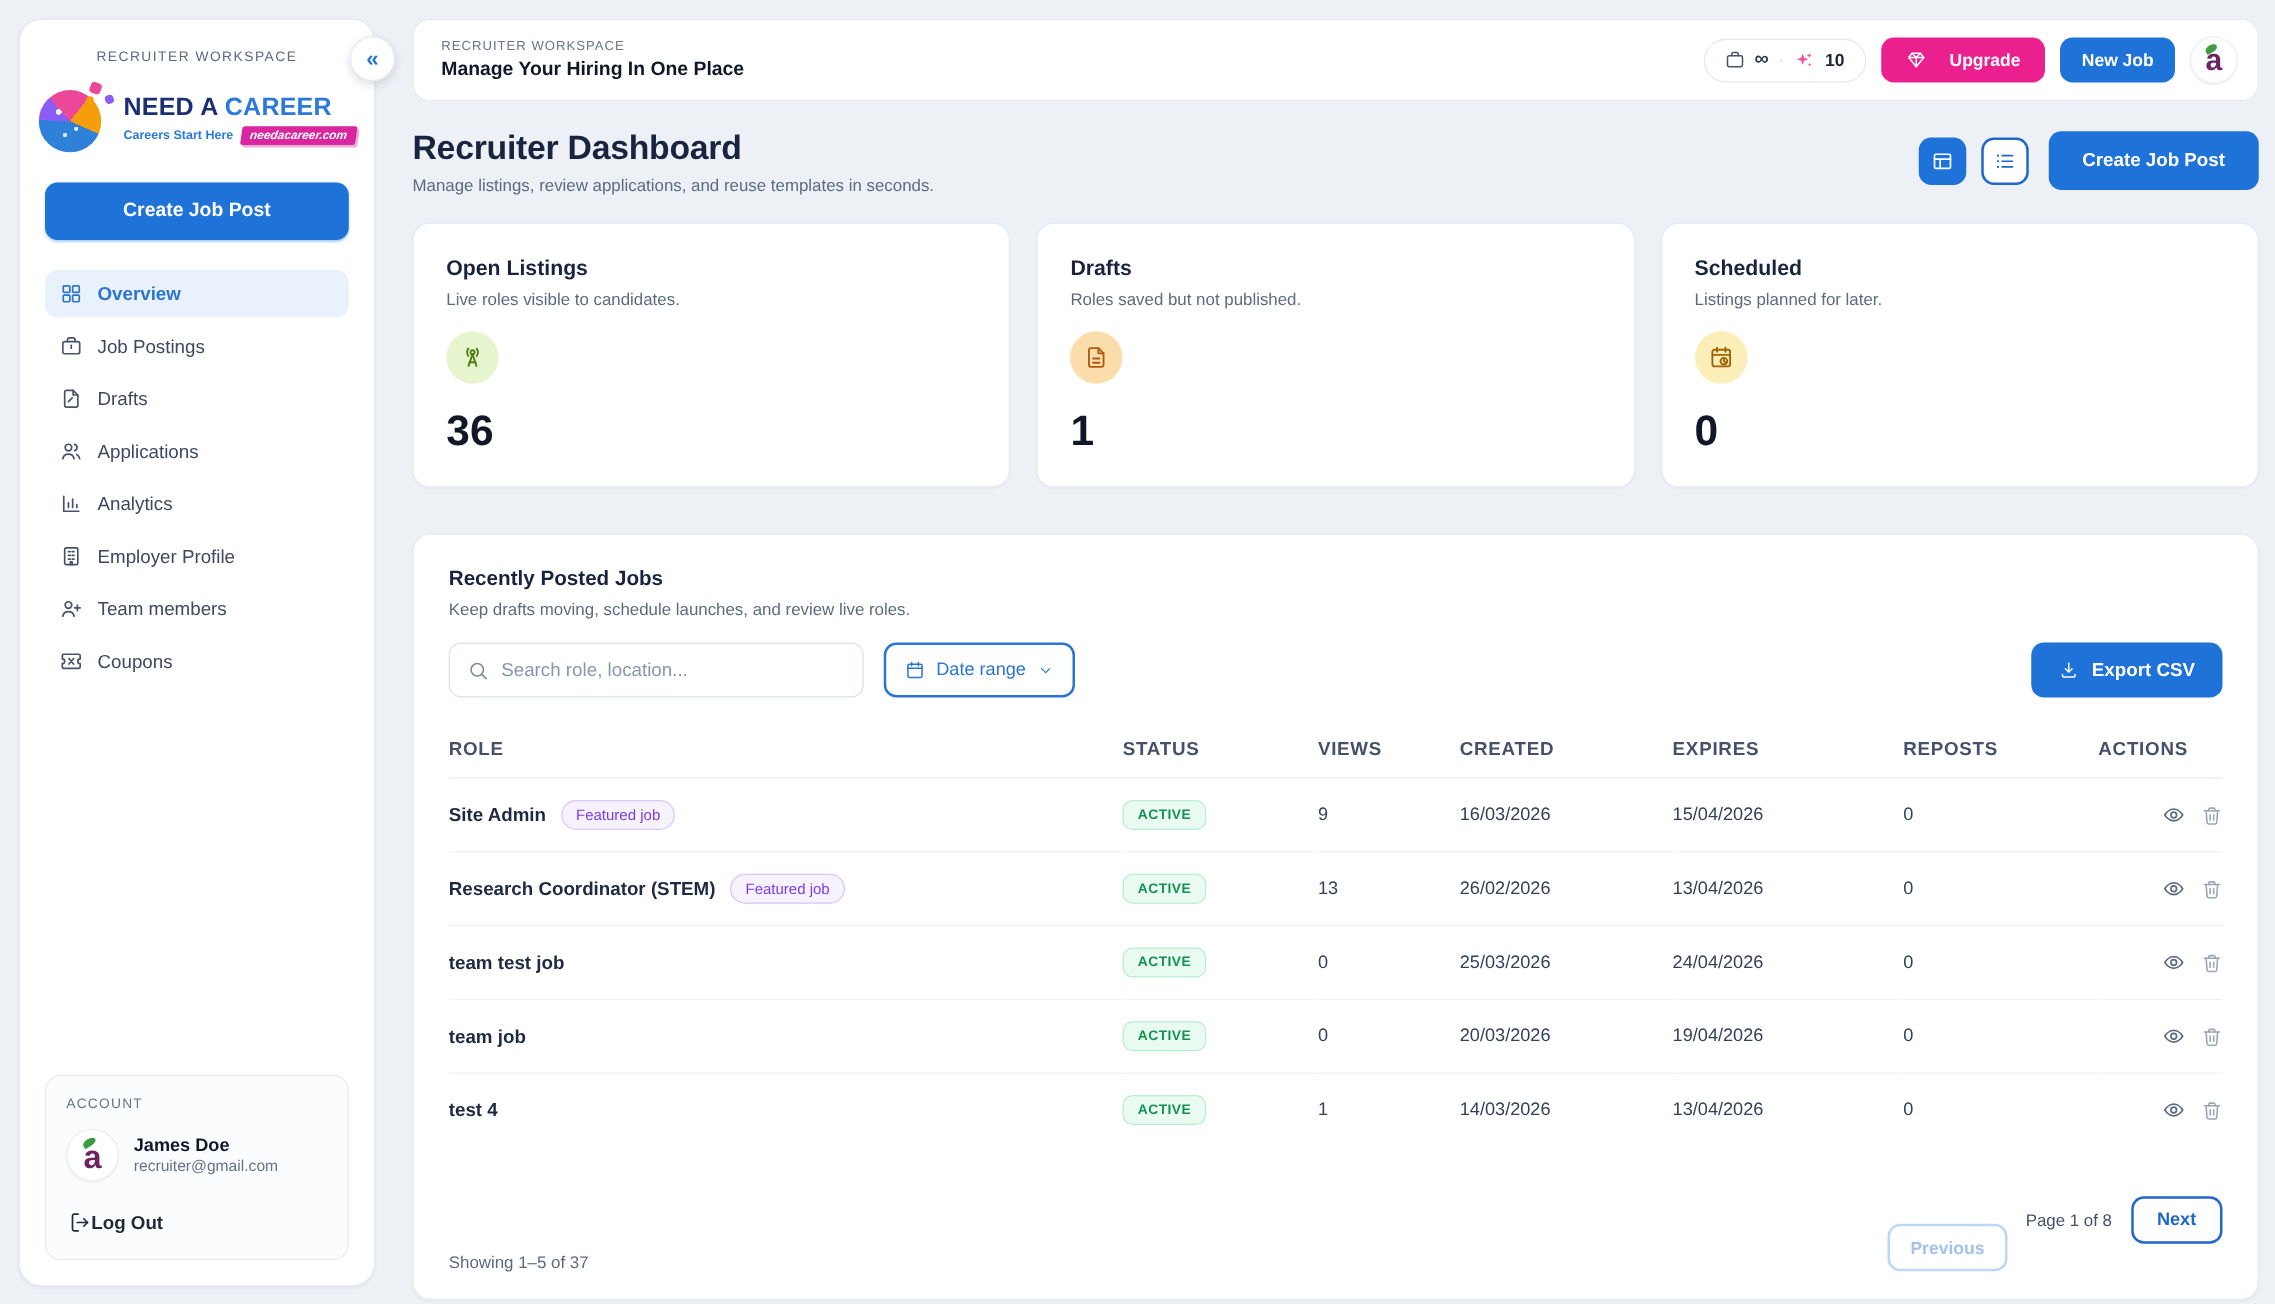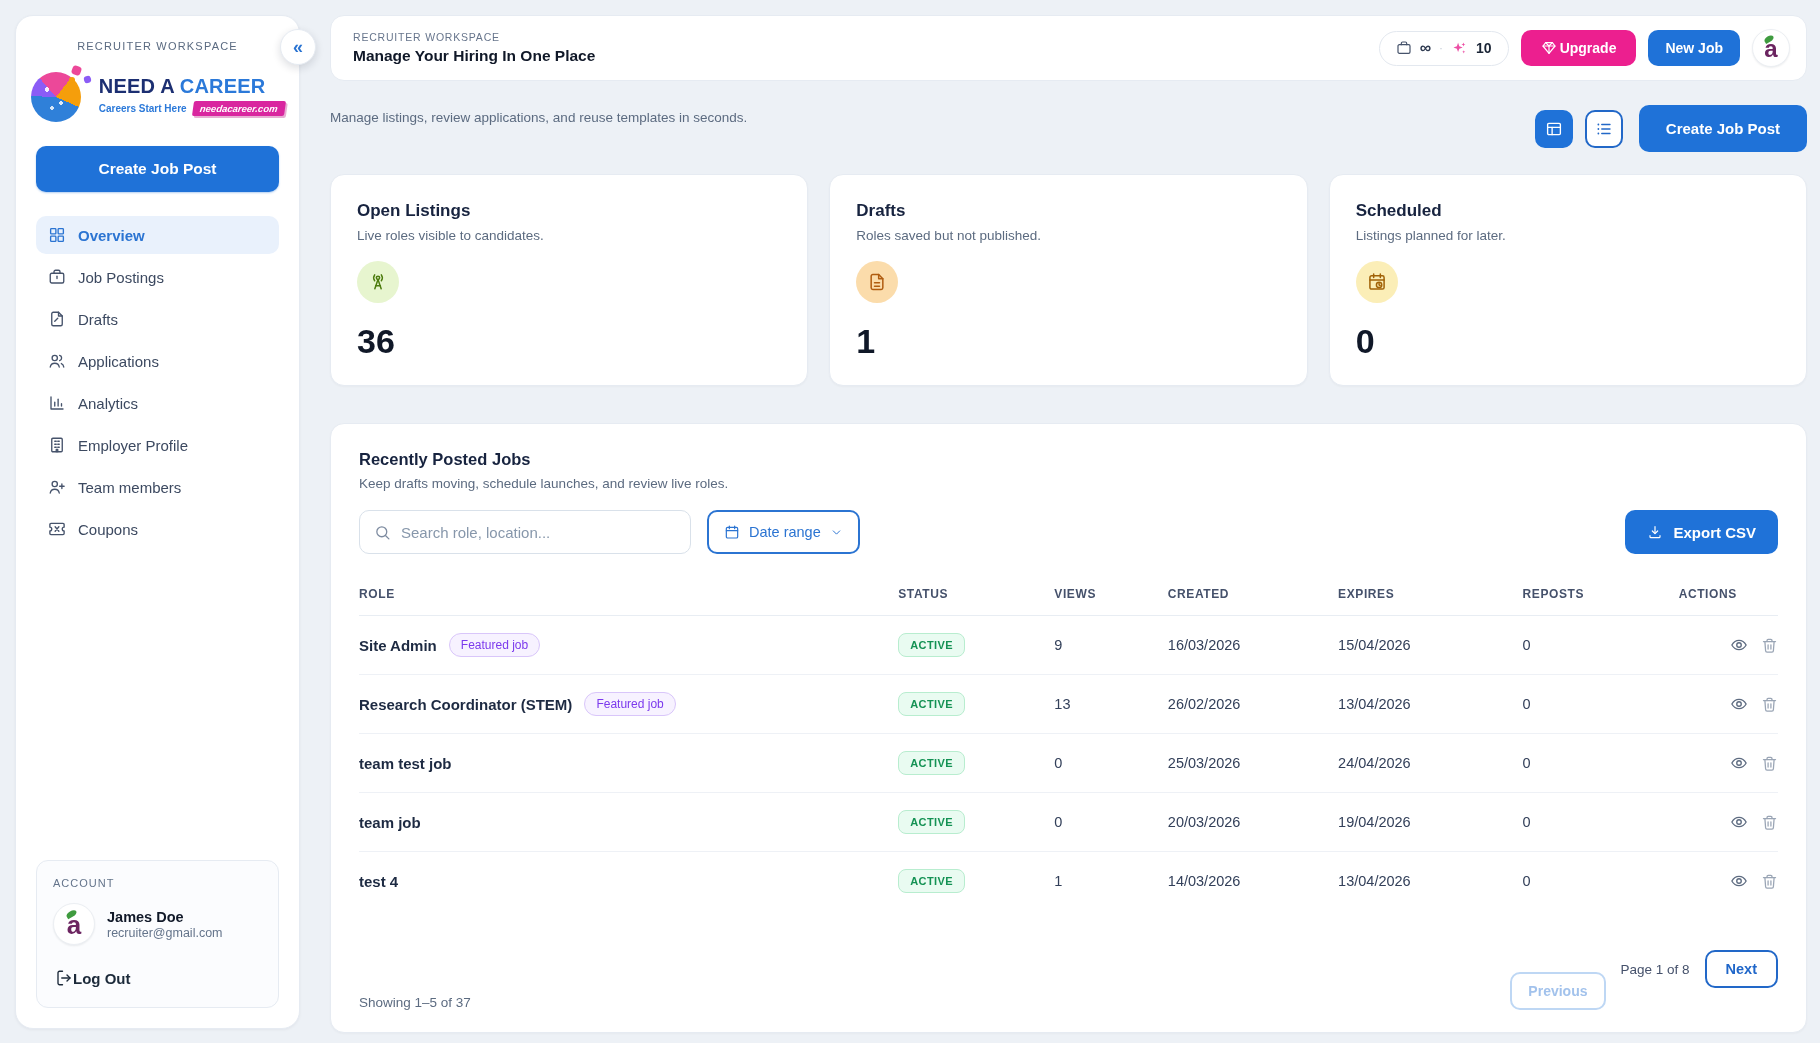--- a/index.html
+++ b/index.html
@@ -94,21 +94,21 @@
   .topbar-right { margin-left:auto; display:flex; align-items:center; gap:12px; }
   .credits-pill {
     display:flex; align-items:center; gap:8px; border:1px solid #e3e8ef; border-radius:999px;
     padding:8px 16px; background:#fff;
   }
   .credits-pill .i { color:#46536b; }
   .infinity { font-size:16px; font-weight:600; color:#2e3a50; line-height:1; }
   .dot-sep { color:#c6cdd8; font-size:12px; }
   .credits-count { font-size:14px; font-weight:700; color:#1b2536; }
   .upgrade-btn {
-    display:flex; align-items:center; gap:3px; background:#ec1f8f; color:#fff; border:none;
+    display:flex; align-items:center; gap:19px; background:#ec1f8f; color:#fff; border:none;
     border-radius:10px; padding:10px 20px; font-family:inherit; font-size:14px; font-weight:700; cursor:pointer;
   }
   .newjob-btn {
     background:#1f72d8; color:#fff; border:none; border-radius:10px; padding:10px 17px;
     font-family:inherit; font-size:14px; font-weight:700; cursor:pointer;
   }
   .topbar .avatar { width:38px; height:38px; }
   .topbar .avatar .brand-a { font-size:24px; }
   .topbar .avatar .brand-leaf { top:6px; left:11px; width:10px; }
 
@@ -148,21 +148,21 @@
     height:44px; background:#fff; border:2px solid #2b74d2; border-radius:10px; color:#2b74d2;
     display:flex; align-items:center; gap:9px; padding:0 15px; font-family:inherit; font-size:14.5px; font-weight:500; cursor:pointer;
   }
   .export-btn {
     margin-left:auto; height:44px; background:#1f72d8; color:#fff; border:none; border-radius:10px;
     display:flex; align-items:center; gap:10px; padding:0 22px; font-family:inherit; font-size:15px; font-weight:700; cursor:pointer;
   }
 
   table.jobs-table { width:100%; border-collapse:collapse; margin-top:20px; }
   .jobs-table th {
-    text-align:left; font-size:12px; font-weight:700; letter-spacing:.6px; color:#45516b;
+    text-align:left; font-size:15px; font-weight:700; letter-spacing:.6px; color:#45516b;
     padding:13px 0 14px; border-bottom:1px solid #e8edf3;
   }
   .jobs-table td { padding:17px 0; border-bottom:1px solid #eef1f6; font-size:14.5px; color:#33405a; vertical-align:middle; }
   .jobs-table tr:last-child td { border-bottom:none; }
   .col-role{width:38%} .col-status{width:11%} .col-views{width:8%} .col-created{width:12%} .col-expires{width:13%} .col-reposts{width:11%} .col-actions{width:7%; text-align:right; padding-right:4px;}
   .role-cell { display:flex; align-items:center; gap:12px; }
   .role-name { font-size:15px; font-weight:600; color:#1d2a42; }
   .badge-featured {
     font-size:12px; font-weight:500; color:#7c3aed; background:#f7f2ff; border:1px solid #d9c6fa;
     border-radius:999px; padding:4px 11px; white-space:nowrap;
@@ -347,20 +347,21 @@
       <button class="newjob-btn">New Job</button>
       <div class="avatar">
         <span class="brand-a">a</span>
         <span class="brand-leaf"></span>
       </div>
     </div>
   </header>
 
   <div class="dash-head">
     <div>
+      <h1 class="dash-title">Recruiter Dashboard</h1>
       <div class="dash-sub">Manage listings, review applications, and reuse templates in seconds.</div>
     </div>
     <div class="dash-actions">
       <div class="view-toggle solid">
         <svg class="i" width="18" height="18" viewBox="0 0 24 24">
             <rect x="3.5" y="4.5" width="17" height="15" rx="1.5"></rect>
             <path d="M3.5 9.8h17"></path>
             <path d="M9.5 9.8V19.5"></path>
           </svg>
       </div>

